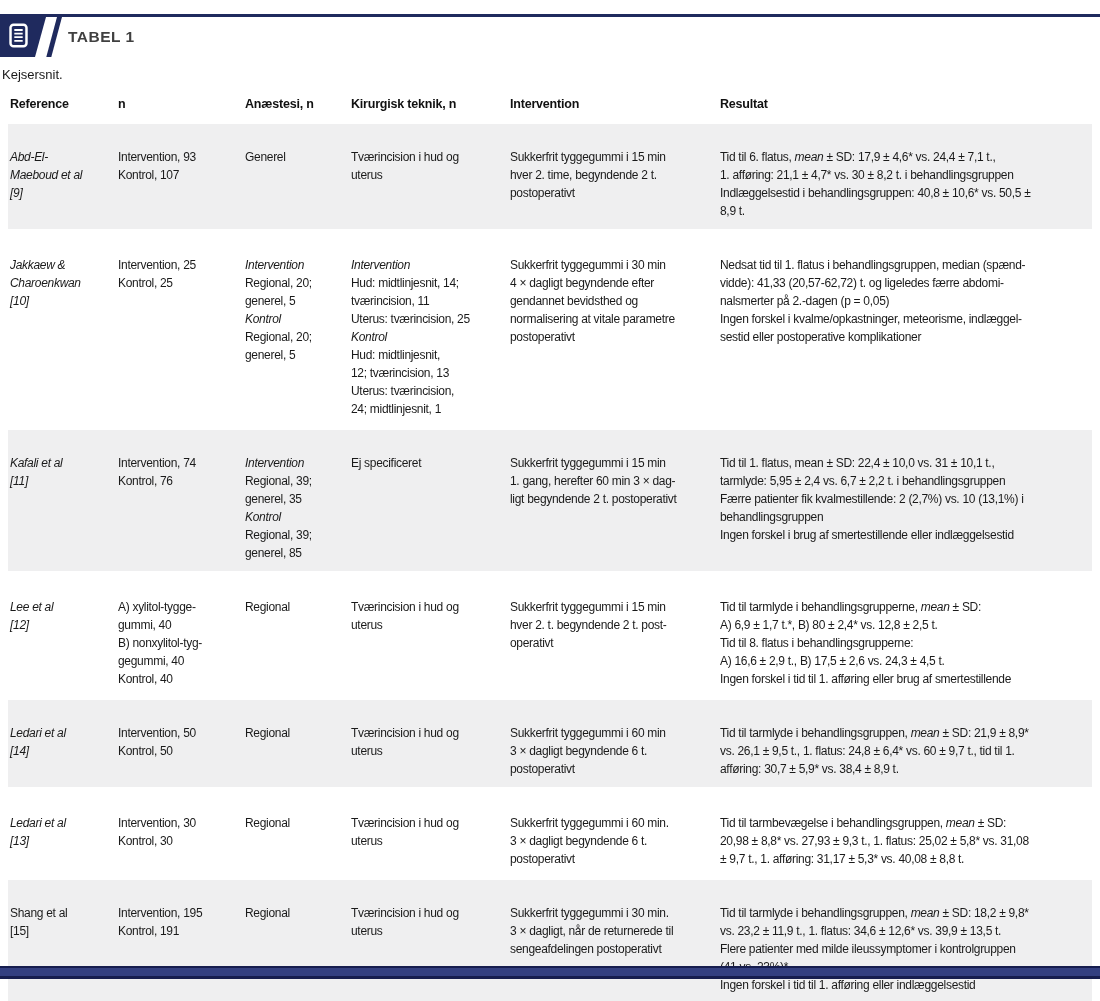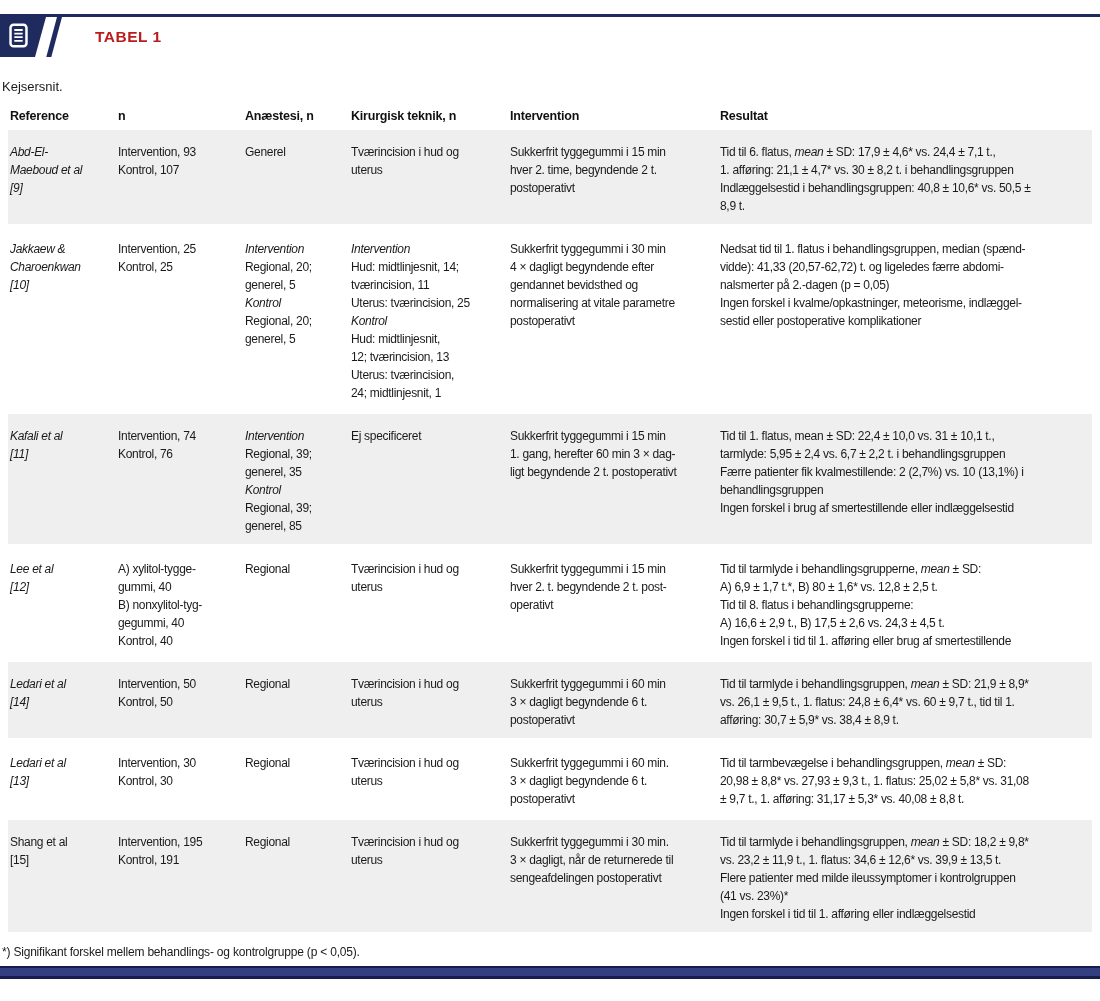--- a/index.html
+++ b/index.html
@@ -17,37 +17,37 @@
     position:absolute;left:0;top:0;width:46px;height:40px;background:#1f2a5e;
     clip-path:polygon(0 0,100% 0,calc(100% - 11px) 100%,0 100%);
     display:flex;align-items:center;justify-content:flex-start;
   }
   .badge svg{margin-left:9px;}
   .badge-stripe{
     position:absolute;left:57px;top:0;width:5px;height:40px;background:#1f2a5e;
     transform:skewX(-15deg);transform-origin:0 0;
   }
   .tabel-title{
-    position:absolute;left:95px;top:11px;
-    color:#b91c1c;font-weight:bold;font-size:15.5px;letter-spacing:.5px;
-  }
-  .subtitle{margin:22px 0 0 2px;font-size:13px;}
+    position:absolute;left:68px;top:11px;
+    color:#404040;font-weight:bold;font-size:15.5px;letter-spacing:.5px;
+  }
+  .subtitle{margin:10px 0 0 2px;font-size:13px;}
   table.study{
     border-collapse:collapse;table-layout:fixed;
     margin:15px 8px 0 8px;width:1084px;
   }
   table.study th{
     text-align:left;vertical-align:bottom;
     font-size:12.5px;font-weight:bold;letter-spacing:-.2px;color:#111;
-    padding:0 10px 7px 2px;
+    padding:0 10px 13px 2px;
   }
   table.study td{
     vertical-align:top;
     font-size:12px;line-height:18px;letter-spacing:-.3px;
-    padding:13px 12px 9px 2px;
+    padding:24px 12px 9px 2px;
     border-bottom:3px solid #ffffff;
   }
   tr.shaded td{background:#efeff0;}
   td .line{display:block;}
   td em,.ref-italic{font-style:italic;}
   .footnotes{margin:8px 0 0 2px;font-size:12px;line-height:19px;letter-spacing:-.2px;}
   .bottom-rule{
     position:absolute;left:0;top:966px;width:1100px;height:13px;
     background:linear-gradient(to bottom,#161d4e 0,#161d4e 2px,#333f80 2px,#333f80 10px,#161d4e 10px,#161d4e 13px);
   }
@@ -222,21 +222,21 @@
             <span class="line"><span>Tværincision i hud og</span></span>
             <span class="line"><span>uterus</span></span>
           </td>
           <td>
             <span class="line"><span>Sukkerfrit tyggegummi i 15 min</span></span>
             <span class="line"><span>hver 2. t. begyndende 2 t. post-</span></span>
             <span class="line"><span>operativt</span></span>
           </td>
           <td>
             <span class="line"><span>Tid til tarmlyde i behandlingsgrupperne, </span><em>mean</em><span> ± SD:</span></span>
-            <span class="line"><span>A) 6,9 ± 1,7 t.*, B) 80 ± 1,6* vs. 12,8 ± 2,5 t.</span></span>
+            <span class="line"><span>A) 6,9 ± 1,7 t.*, B) 80 ± 2,4* vs. 12,8 ± 2,5 t.</span></span>
             <span class="line"><span>Tid til 8. flatus i behandlingsgrupperne:</span></span>
             <span class="line"><span>A) 16,6 ± 2,9 t., B) 17,5 ± 2,6 vs. 24,3 ± 4,5 t.</span></span>
             <span class="line"><span>Ingen forskel i tid til 1. afføring eller brug af smertestillende</span></span>
           </td>
         </tr>
         <tr class="shaded">
           <td>
             <span class="line"><em>Ledari et al</em></span>
             <span class="line"><em>[14]</em></span>
           </td>

